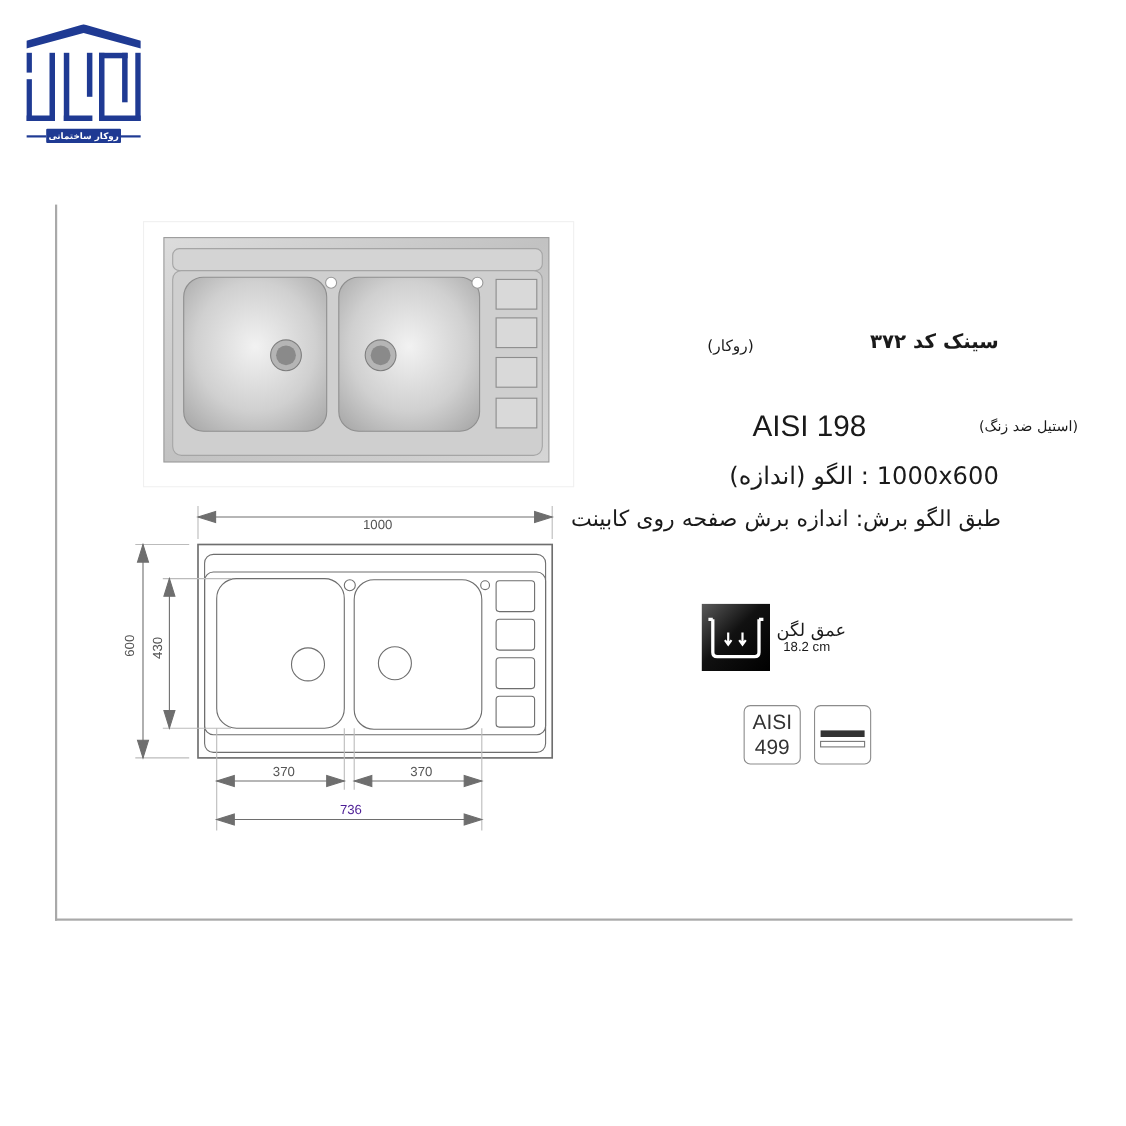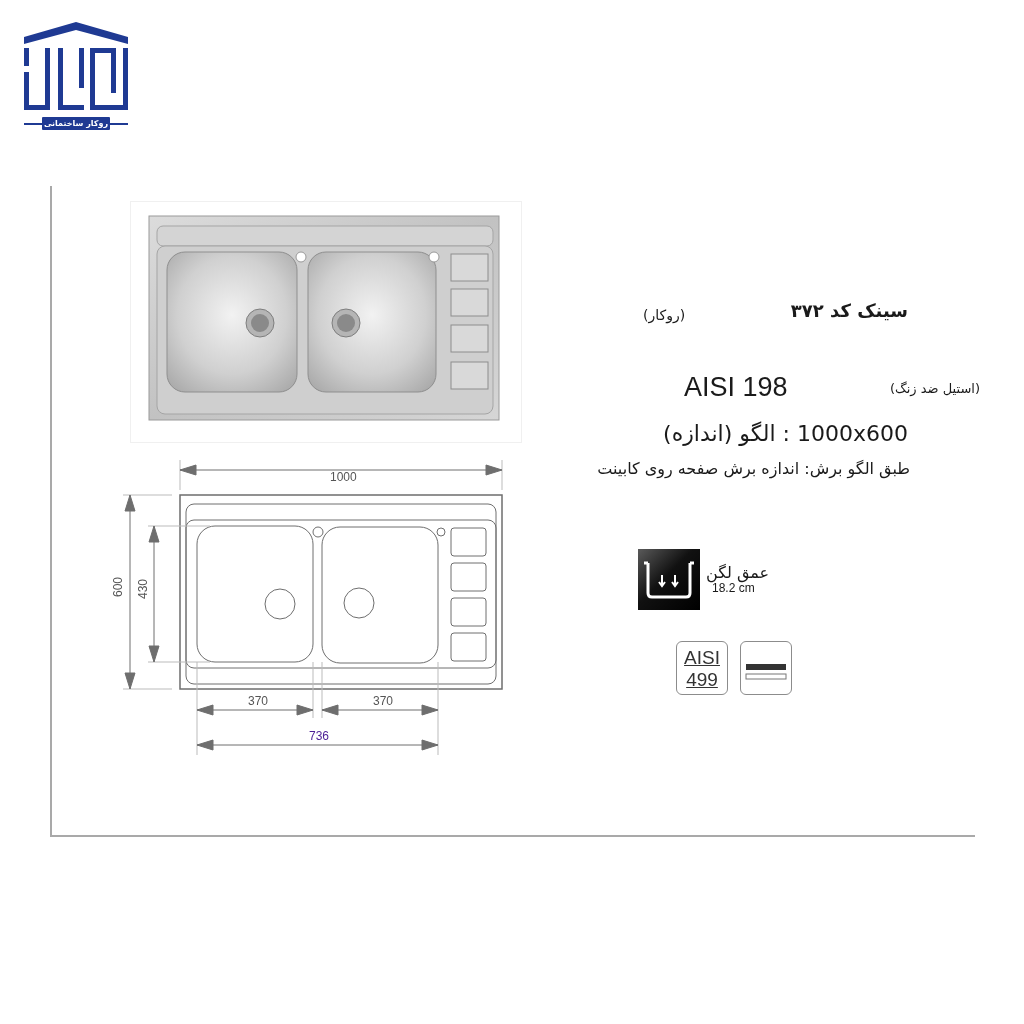--- a/index.html
+++ b/index.html
@@ -11,27 +11,27 @@
   .logo { left:24px; top:22px; width:104px; height:108px; }
   .photo { left:131px; top:202px; width:390px; height:240px; background:#fff;
            box-shadow:0 0 0 1px #f0f0f0; }
   .drawing { left:110px; top:450px; width:410px; height:310px; }
   .txt { direction:rtl; text-align:center; white-space:nowrap; }
   .title { right:116px; top:300px; font-size:18px; font-weight:bold; letter-spacing:0.5px; }
   .title-sub { left:643px; top:307px; font-size:14px; }
   .aisi { left:684px; top:372px; font-family:"Liberation Sans", sans-serif; font-size:27px; direction:ltr; }
   .aisi-sub { left:848px; top:381px; font-size:13px;margin-left:42px; }
   .dims { right:116px; top:421px; font-size:22px; }
-  .pattern { right:114px; top:459px; font-size:16px; }
+  .pattern { right:114px; top:459px; font-size:20px; }
   .depth-icon { left:638px; top:549px; width:62px; height:61px;
                 background:linear-gradient(135deg,#5a5a5a 0%,#111 45%,#000 100%); }
   .depth-label { left:706px; top:563px; font-size:16px; }
   .depth-value { left:712px; top:581px; font-family:"Liberation Sans", sans-serif; font-size:12px; }
   .badge { top:641px; width:52px; height:54px; border:1.5px solid #8c8c8c; border-radius:6px;
-           background:#fff; box-sizing:border-box;text-decoration:underline; }
+           background:#fff; box-sizing:border-box; }
   .badge-aisi { left:676px; font-family:"Liberation Sans", sans-serif; font-size:19px;
                 color:#333; text-align:center; line-height:22px; padding-top:5px; }
   .badge-thick { left:740px; }
 </style>
 </head>
 <body>
 
 <div class="abs frame-v"></div>
 <div class="abs frame-h"></div>
 

